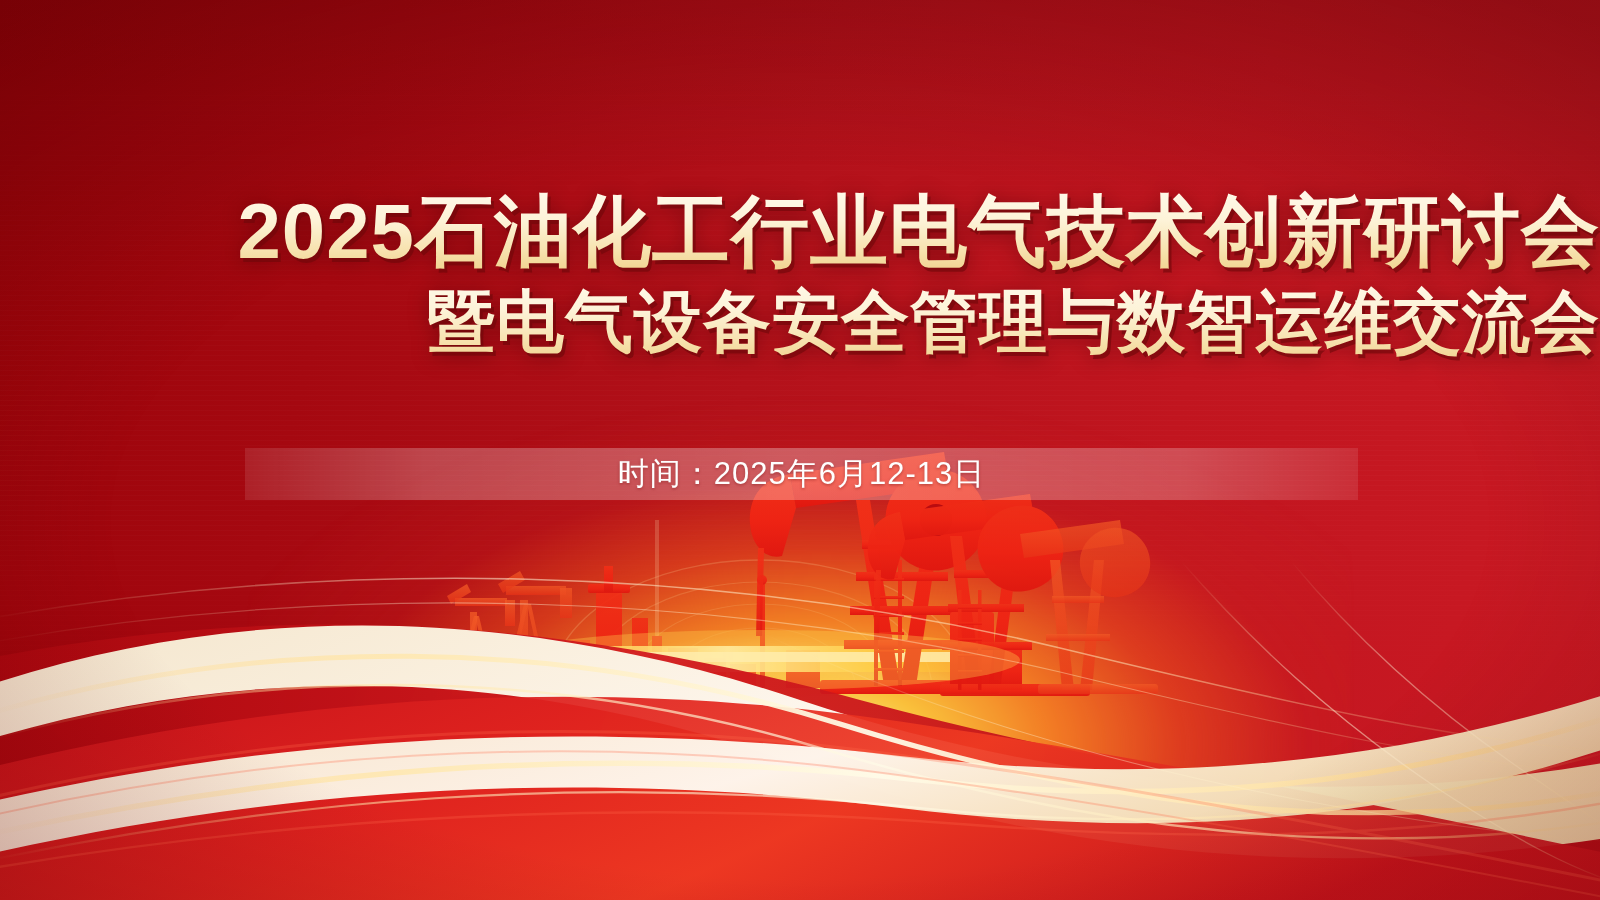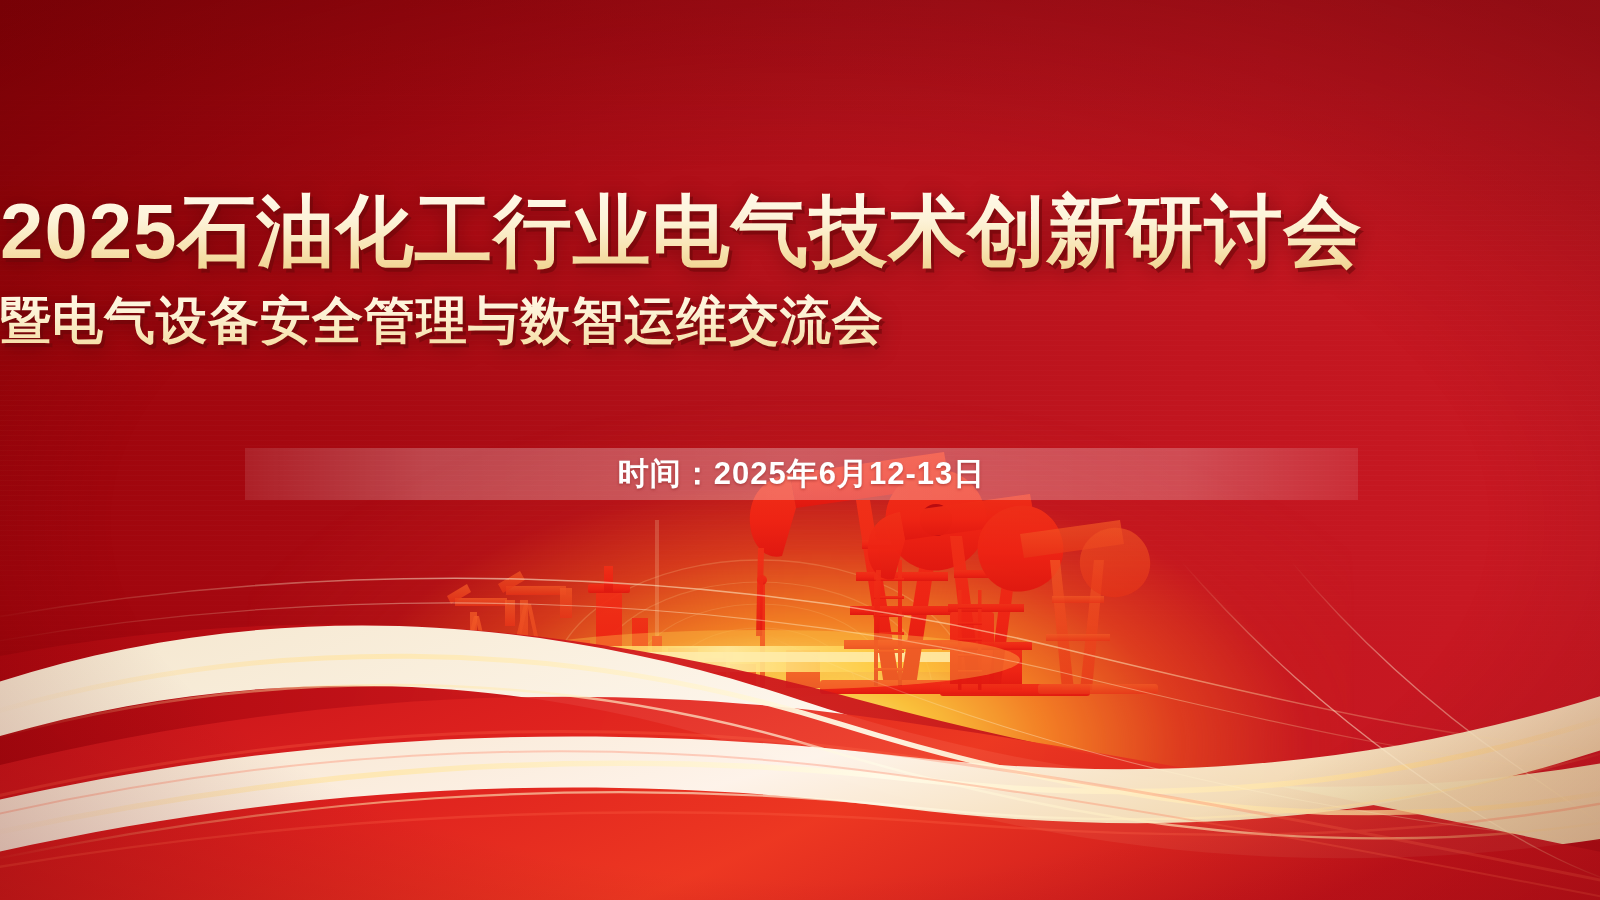--- a/index.html
+++ b/index.html
@@ -36,44 +36,44 @@
     left:250px;top:330px;width:1100px;height:470px;right:auto;bottom:auto;
     background:
       radial-gradient(58% 74% at 52% 88%, rgba(255,246,150,0.97) 0%, rgba(255,208,62,0.92) 17%, rgba(255,150,38,0.80) 36%, rgba(247,96,30,0.52) 56%, rgba(214,40,28,0.18) 76%, rgba(190,20,24,0) 100%);
     filter:blur(2px);
   }
 
   .svgfull{position:absolute;inset:0;width:1600px;height:900px;}
 
   
   .title-wrap{
-    position:absolute;left:0;right:0;top:186px;text-align:left;z-index:40;
+    position:absolute;left:0;right:0;top:186px;text-align:right;z-index:40;
   }
   .tline{
     display:block;
     font-size:78px;line-height:90px;font-weight:700;
     letter-spacing:1px;
     color:#fbf0cf;
     background:linear-gradient(180deg,#fffaec 0%,#fdf3d8 38%,#f7e2ae 72%,#efcf88 100%);
     -webkit-background-clip:text;background-clip:text;
     -webkit-text-fill-color:transparent;
     filter:drop-shadow(3px 4px 0 rgba(112,6,10,.62)) drop-shadow(0 2px 10px rgba(80,0,4,.45));
     white-space:nowrap;
   }
-  .tline.l2{font-size:51px;text-decoration:underline;}
+  .tline.l2{font-size:68px;text-decoration:underline;}
 
   
   .info-band{
     position:absolute;left:245px;top:448px;width:1113px;height:52px;z-index:45;
     background:linear-gradient(90deg, rgba(255,255,255,0.10) 0%, rgba(255,255,255,0.24) 16%, rgba(255,255,255,0.30) 50%, rgba(255,255,255,0.24) 84%, rgba(255,255,255,0.10) 100%);
     display:flex;align-items:center;justify-content:center;gap:86px;
     backdrop-filter:blur(0.5px);
   }
   .info-txt{
-    font-size:31px;font-weight:700;color:#ffffff;letter-spacing:1px;
+    font-size:31px;font-weight:400;color:#ffffff;letter-spacing:1px;
     text-shadow:0 1px 3px rgba(120,10,10,.55), 0 0 2px rgba(255,255,255,.25);
     white-space:nowrap;
     text-align:center;
   }
 </style>
 </head>
 <body>
 
 <div id="poster">
 

